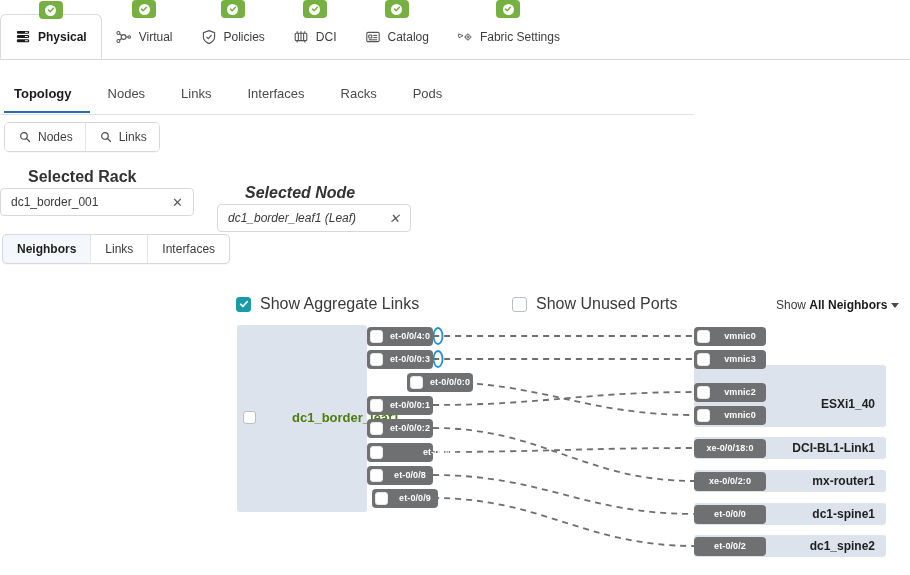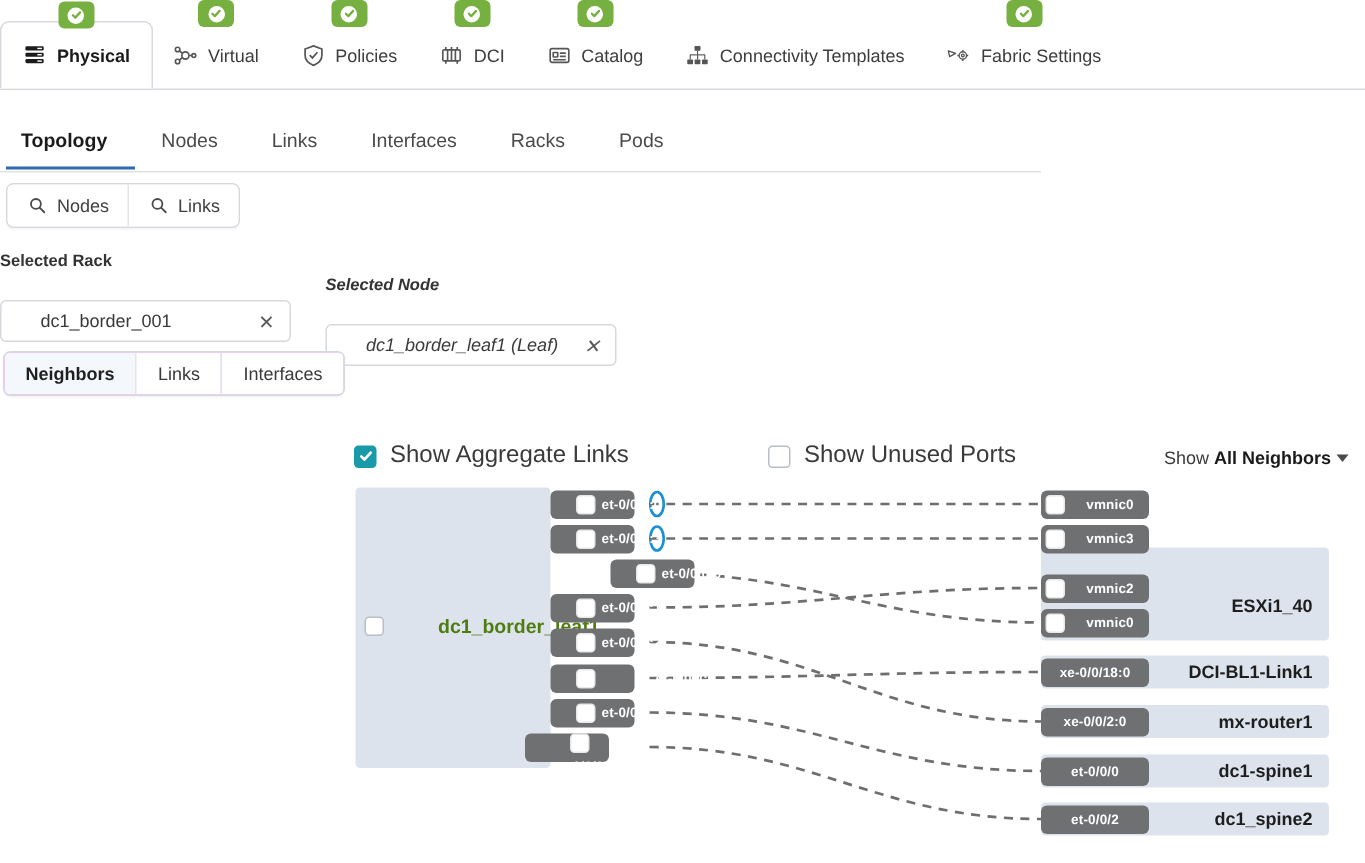--- a/index.html
+++ b/index.html
@@ -126,34 +126,35 @@
     padding: 6px 12px;
     cursor: pointer;
     background: #fff;
   }
   .sbtn + .sbtn { border-left: 1px solid #e2e4e8; }
   .sbtn svg { display:block; }
 
   
   .field { position: absolute; }
   .field-label {
-    font-size: 11px;
+    font-size: 16px;
     font-weight: bold;
     color: #333;
-    margin-bottom: 20px;
+    margin-bottom: 2px;
     display: block;
+    padding-left: 28px;
   }
   .field-box {
     display: flex;
     align-items: center;
     height: 28px;
     border: 1px solid #d5d8dd;
     border-radius: 4px;
     background: #fff;
-    padding: 0 8px 0 26px;
+    padding: 0 8px 0 10px;
     font-size: 12px;
     color: #3a3a3a;
     cursor: pointer;
   }
   .field-box .val { flex: 1; white-space: nowrap; overflow: hidden; }
   .field-clear {
     color: #5a5a5a;
     font-size: 13px;
     line-height: 1;
     padding: 2px 2px;
@@ -250,21 +251,21 @@
     border-radius: 4px;
     display: flex;
     align-items: center;
     color: #fff;
     font-size: 9px;
     font-weight: bold;
     letter-spacing: .1px;
     cursor: pointer;
     white-space: nowrap;
   }
-  .port.left { width: 56px; padding-left: 17px; justify-content: flex-start; gap: 4px; }
+  .port.left { width: 66px; padding-left: 3px; justify-content: flex-start; gap: 4px; }
   .port.right { width: 72px; justify-content: center; }
   .port.right.wcb { padding-left: 3px; justify-content: flex-start; gap: 4px; }
   .port-cbx {
     width: 13px; height: 13px;
     border-radius: 3px;
     background: #fff;
     border: 1px solid #e8e8e8;
     flex: 0 0 auto;
     cursor: pointer;
   }
@@ -382,36 +383,20 @@
         <span class="nav-icon">
           <svg width="16" height="16" viewBox="0 0 16 16" fill="none" stroke="#555" stroke-width="1.1">
             <rect x="1.8" y="3.4" width="12.4" height="9.2" rx="1.2"></rect>
             <rect x="3.8" y="6" width="3" height="3" rx=".4"></rect>
             <line x1="8.2" y1="6.4" x2="12.2" y2="6.4"></line>
             <line x1="8.2" y1="8.6" x2="12.2" y2="8.6"></line>
             <line x1="3.8" y1="10.8" x2="12.2" y2="10.8"></line>
           </svg>
         </span>
         <span class="nav-label">Catalog</span>
-      </div>
-      <div class="nav-item">
-        <span class="nav-icon">
-          <svg width="16" height="16" viewBox="0 0 16 16" fill="#555">
-            <rect x="6" y="1.6" width="4" height="3.2" rx=".5"></rect>
-            <rect x="1.2" y="10.6" width="3.8" height="3.2" rx=".5"></rect>
-            <rect x="6.1" y="10.6" width="3.8" height="3.2" rx=".5"></rect>
-            <rect x="11" y="10.6" width="3.8" height="3.2" rx=".5"></rect>
-            <rect x="7.7" y="4.8" width=".7" height="2.4"></rect>
-            <rect x="3" y="7.2" width="10" height=".75"></rect>
-            <rect x="2.8" y="7.5" width=".75" height="3.1"></rect>
-            <rect x="7.7" y="7.5" width=".75" height="3.1"></rect>
-            <rect x="12.5" y="7.5" width=".75" height="3.1"></rect>
-          </svg>
-        </span>
-        <span class="nav-label">Connectivity Templates</span>
       </div>
       <div class="nav-item">
         <span class="badge-ok">
           <span class="circle">
             <svg width="8" height="8" viewBox="0 0 10 10" fill="none" stroke="#76b041" stroke-width="1.9" stroke-linecap="round" stroke-linejoin="round">
               <polyline points="2,5.2 4,7.2 8,2.8"></polyline>
             </svg>
           </span>
         </span>
         <span class="nav-icon">
@@ -540,21 +525,21 @@
         <span class="port-label">et-0/0/0:2</span>
       </div>
       <div class="port left" style="left: 367px; top: 124.5px; gap: 40px;">
         <span class="port-cbx"></span>
         <span class="port-label">et-0/0/4:1</span>
       </div>
       <div class="port left" style="left: 367px; top: 147.5px;">
         <span class="port-cbx"></span>
         <span class="port-label">et-0/0/8</span>
       </div>
-      <div class="port left" style="left: 350px; top: 170.5px; flex-direction: column;">
+      <div class="port left" style="left: 372px; top: 170.5px;">
         <span class="port-cbx"></span>
         <span class="port-label">et-0/0/9</span>
       </div>
       <div class="nodebox" style="left: 694px; top: 7px; width: 192px; height: 46px; margin-top: 40px;">
         <span class="node-name">ESXi1_42</span>
       </div>
       <div class="port right wcb" style="left: 694px; top: 8.5px;">
         <span class="port-cbx"></span>
         <span class="port-label">vmnic0</span>
       </div>

